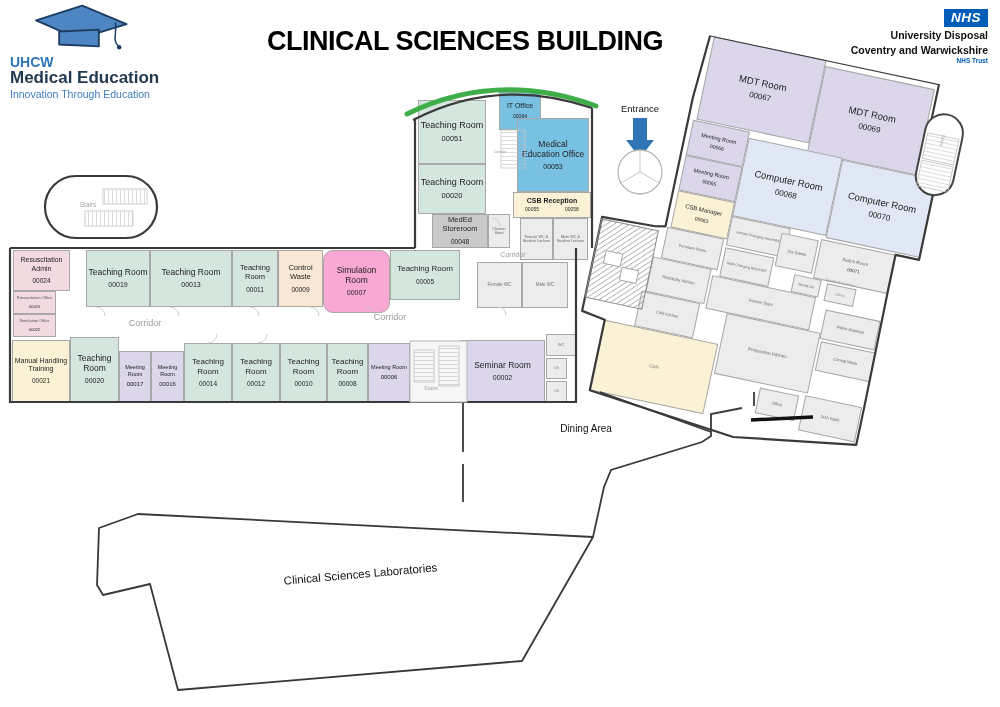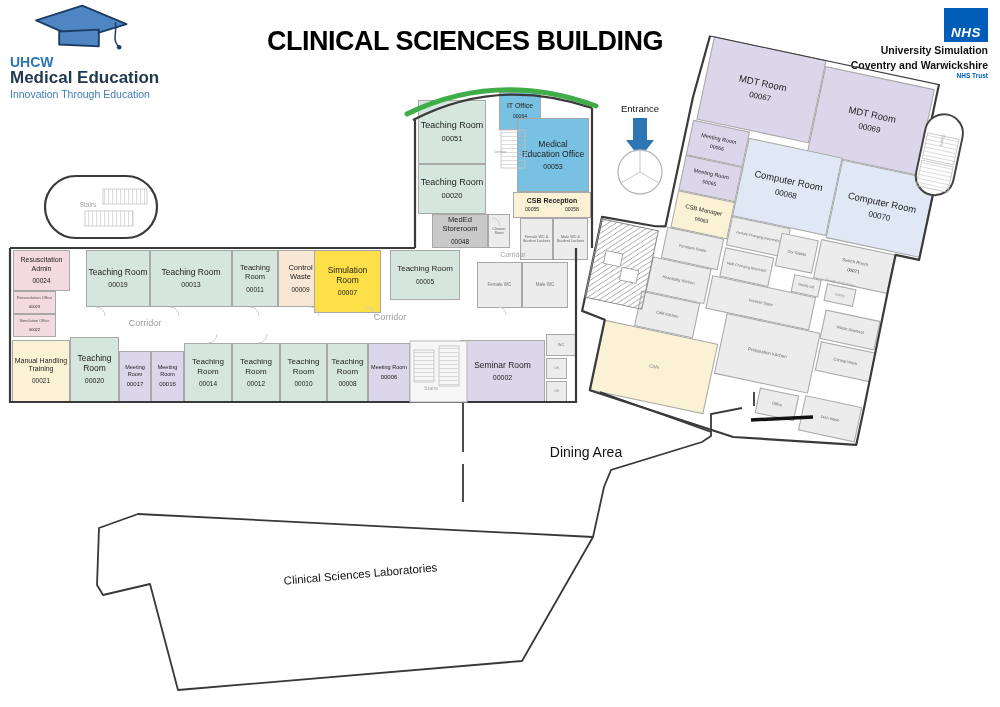--- a/index.html
+++ b/index.html
@@ -7,21 +7,21 @@
           font-family:"Liberation Sans",sans-serif;}
   
   #logo{position:absolute;left:8px;top:2px;width:230px;}
   #logo .org{color:#2e74b8;font-weight:700;font-size:14px;margin-left:2px;}
   #logo .dept{color:#22394f;font-weight:700;font-size:17px;margin-left:2px;margin-top:-2px;}
   #logo .tag{color:#3f7cb9;font-size:10.5px;margin-left:2px;}
   #page-title{position:absolute;left:230px;top:26px;width:470px;text-align:center;
               font-size:27px;font-weight:700;color:#000;letter-spacing:-0.5px;}
   #nhs{position:absolute;right:12px;top:8px;text-align:right;}
   #nhs .nhs-box{display:inline-block;background:#005EB8;color:#fff;font-weight:700;font-style:italic;
-                font-size:13.5px;padding:17px 7px 2px 7px;letter-spacing:.5px;}
+                font-size:13.5px;padding:1px 7px 2px 7px;letter-spacing:.5px;}
   #nhs .l1{font-size:10.5px;font-weight:700;color:#111;line-height:1.2;margin-top:2px;}
   #nhs .l3{font-size:6.5px;font-weight:700;color:#005EB8;margin-top:1px;}
   #floor-label{position:absolute;right:18px;top:656px;font-size:43px;color:#8f8f8f;letter-spacing:.5px;}
   
   #plan{position:absolute;left:0;top:0;width:1000px;height:707px;}
   .room{position:absolute;box-sizing:border-box;border:1px solid #a8a8a8;display:flex;
         flex-direction:column;align-items:center;justify-content:center;text-align:center;
         color:#1d1d1d;line-height:1.18;padding:1px;}
   .rnum{margin-top:4px;}
   .numrow{display:flex;gap:26px;margin-top:2px;}
@@ -47,21 +47,21 @@
       <path d="M116,22 C118,34 112,40 119,48" fill="none" stroke="#1c3c63" stroke-width="1.6"></path>
       <circle cx="120" cy="49" r="2.4" fill="#1c3c63"></circle>
     </svg>
     <div class="org">UHCW</div>
     <div class="dept">Medical Education</div>
     <div class="tag">Innovation Through Education</div>
   </div>
 
   <div id="nhs">
     <span class="nhs-box">NHS</span>
-    <div class="l1">University Simulation</div>
+    <div class="l1">University Disposal</div>
     <div class="l1">Coventry and Warwickshire</div>
     <div class="l3">NHS Trust</div>
   </div>
 
   <div id="plan">
       <div class="room" style="left: 418px; top: 100px; width: 68px; height: 64px; background: rgb(213, 230, 222);">
         <div class="rlabel" style="font-size: 9px;">Teaching Room</div>
         <div class="rnum" style="font-size: 7.5px; text-align: right;">00051</div>
       </div>
       <div class="room" style="left: 418px; top: 164px; width: 68px; height: 50px; background: rgb(213, 230, 222);">
@@ -117,21 +117,21 @@
         <div class="rnum" style="font-size: 7px;">00013</div>
       </div>
       <div class="room" style="left: 232px; top: 250px; width: 46px; height: 57px; background: rgb(213, 230, 222);">
         <div class="rlabel" style="font-size: 7.5px;">Teaching Room</div>
         <div class="rnum" style="font-size: 6.5px;">00011</div>
       </div>
       <div class="room" style="left: 278px; top: 250px; width: 45px; height: 57px; background: rgb(248, 231, 212);">
         <div class="rlabel" style="font-size: 7.5px;">Control Waste</div>
         <div class="rnum" style="font-size: 6.5px;">00009</div>
       </div>
-      <div class="room" style="left: 314px; top: 250px; width: 67px; height: 63px; background: #fde047;">
+      <div class="room" style="left: 323px; top: 250px; width: 67px; height: 63px; background: #f9a8d4; border-radius: 10px;">
         <div class="rlabel" style="font-size: 8.5px;">Simulation Room</div>
         <div class="rnum" style="font-size: 7px;">00007</div>
       </div>
       <div class="room" style="left: 390px; top: 250px; width: 70px; height: 50px; background: rgb(213, 230, 222);">
         <div class="rlabel" style="font-size: 8px;">Teaching Room</div>
         <div class="rnum" style="font-size: 6.5px;">00005</div>
       </div>
       <div class="room" style="left: 477px; top: 262px; width: 45px; height: 46px; background: rgb(236, 236, 236);">
         <div class="rlabel" style="font-size: 4.5px; color: rgb(119, 119, 119);">Female WC</div>
       </div>
@@ -187,21 +187,21 @@
       <div class="room lift" style="left: 546px; top: 381px; width: 21px; height: 21px; background: rgb(236, 236, 236);">
         <div class="rlabel" style="font-size: 3px; color: rgb(119, 119, 119);">Lift</div>
       </div>
       <div class="ann" style="left: 95px; top: 317px; width: 100px; height: 12px; font-size: 9px; color: rgb(155, 155, 155);">Corridor</div>
       <div class="ann" style="left: 340px; top: 311px; width: 100px; height: 12px; font-size: 9px; color: rgb(155, 155, 155);">Corridor</div>
       <div class="ann" style="left: 470px; top: 249px; width: 86px; height: 10px; font-size: 7px; color: rgb(155, 155, 155);">Corridor</div>
       <div class="ann" style="left: 486px; top: 148px; width: 28px; height: 7px; font-size: 3.5px; color: rgb(155, 155, 155);">Corridor</div>
       <div class="ann" style="left: 70px; top: 199px; width: 36px; height: 10px; font-size: 6.5px; color: rgb(165, 165, 165);">Stairs</div>
       <div class="ann" style="left: 413px; top: 383px; width: 36px; height: 9px; font-size: 5.5px; color: rgb(165, 165, 165);">Stairs</div>
       <div class="ann" style="left: 605px; top: 103px; width: 70px; height: 11px; font-size: 9.5px; color: rgb(17, 17, 17);">Entrance</div>
-      <div class="ann" style="left: 549px; top: 422px; width: 74px; height: 12px; font-size: 14px; color: rgb(17, 17, 17); margin-top: 24px;">Dining Area</div>
+      <div class="ann" style="left: 549px; top: 422px; width: 74px; height: 12px; font-size: 10px; color: rgb(17, 17, 17);">Dining Area</div>
       <div class="ann" style="left: 248px; top: 567px; width: 225px; height: 14px; font-size: 11.5px; color: rgb(17, 17, 17); transform: rotate(-5deg);">Clinical Sciences Laboratories</div>
     </div>
 
   <div id="right-wing">
     <div class="room" style="left: 88px; top: 0px; width: 115px; height: 85px; background: rgb(220, 214, 235);">
         <div class="rlabel" style="font-size: 9.5px;">MDT Room</div>
         <div class="rnum" style="font-size: 8px;">00067</div>
       </div>
       <div class="room" style="left: 203px; top: 6px; width: 112px; height: 88px; background: rgb(220, 214, 235);">
         <div class="rlabel" style="font-size: 9.5px;">MDT Room</div>

